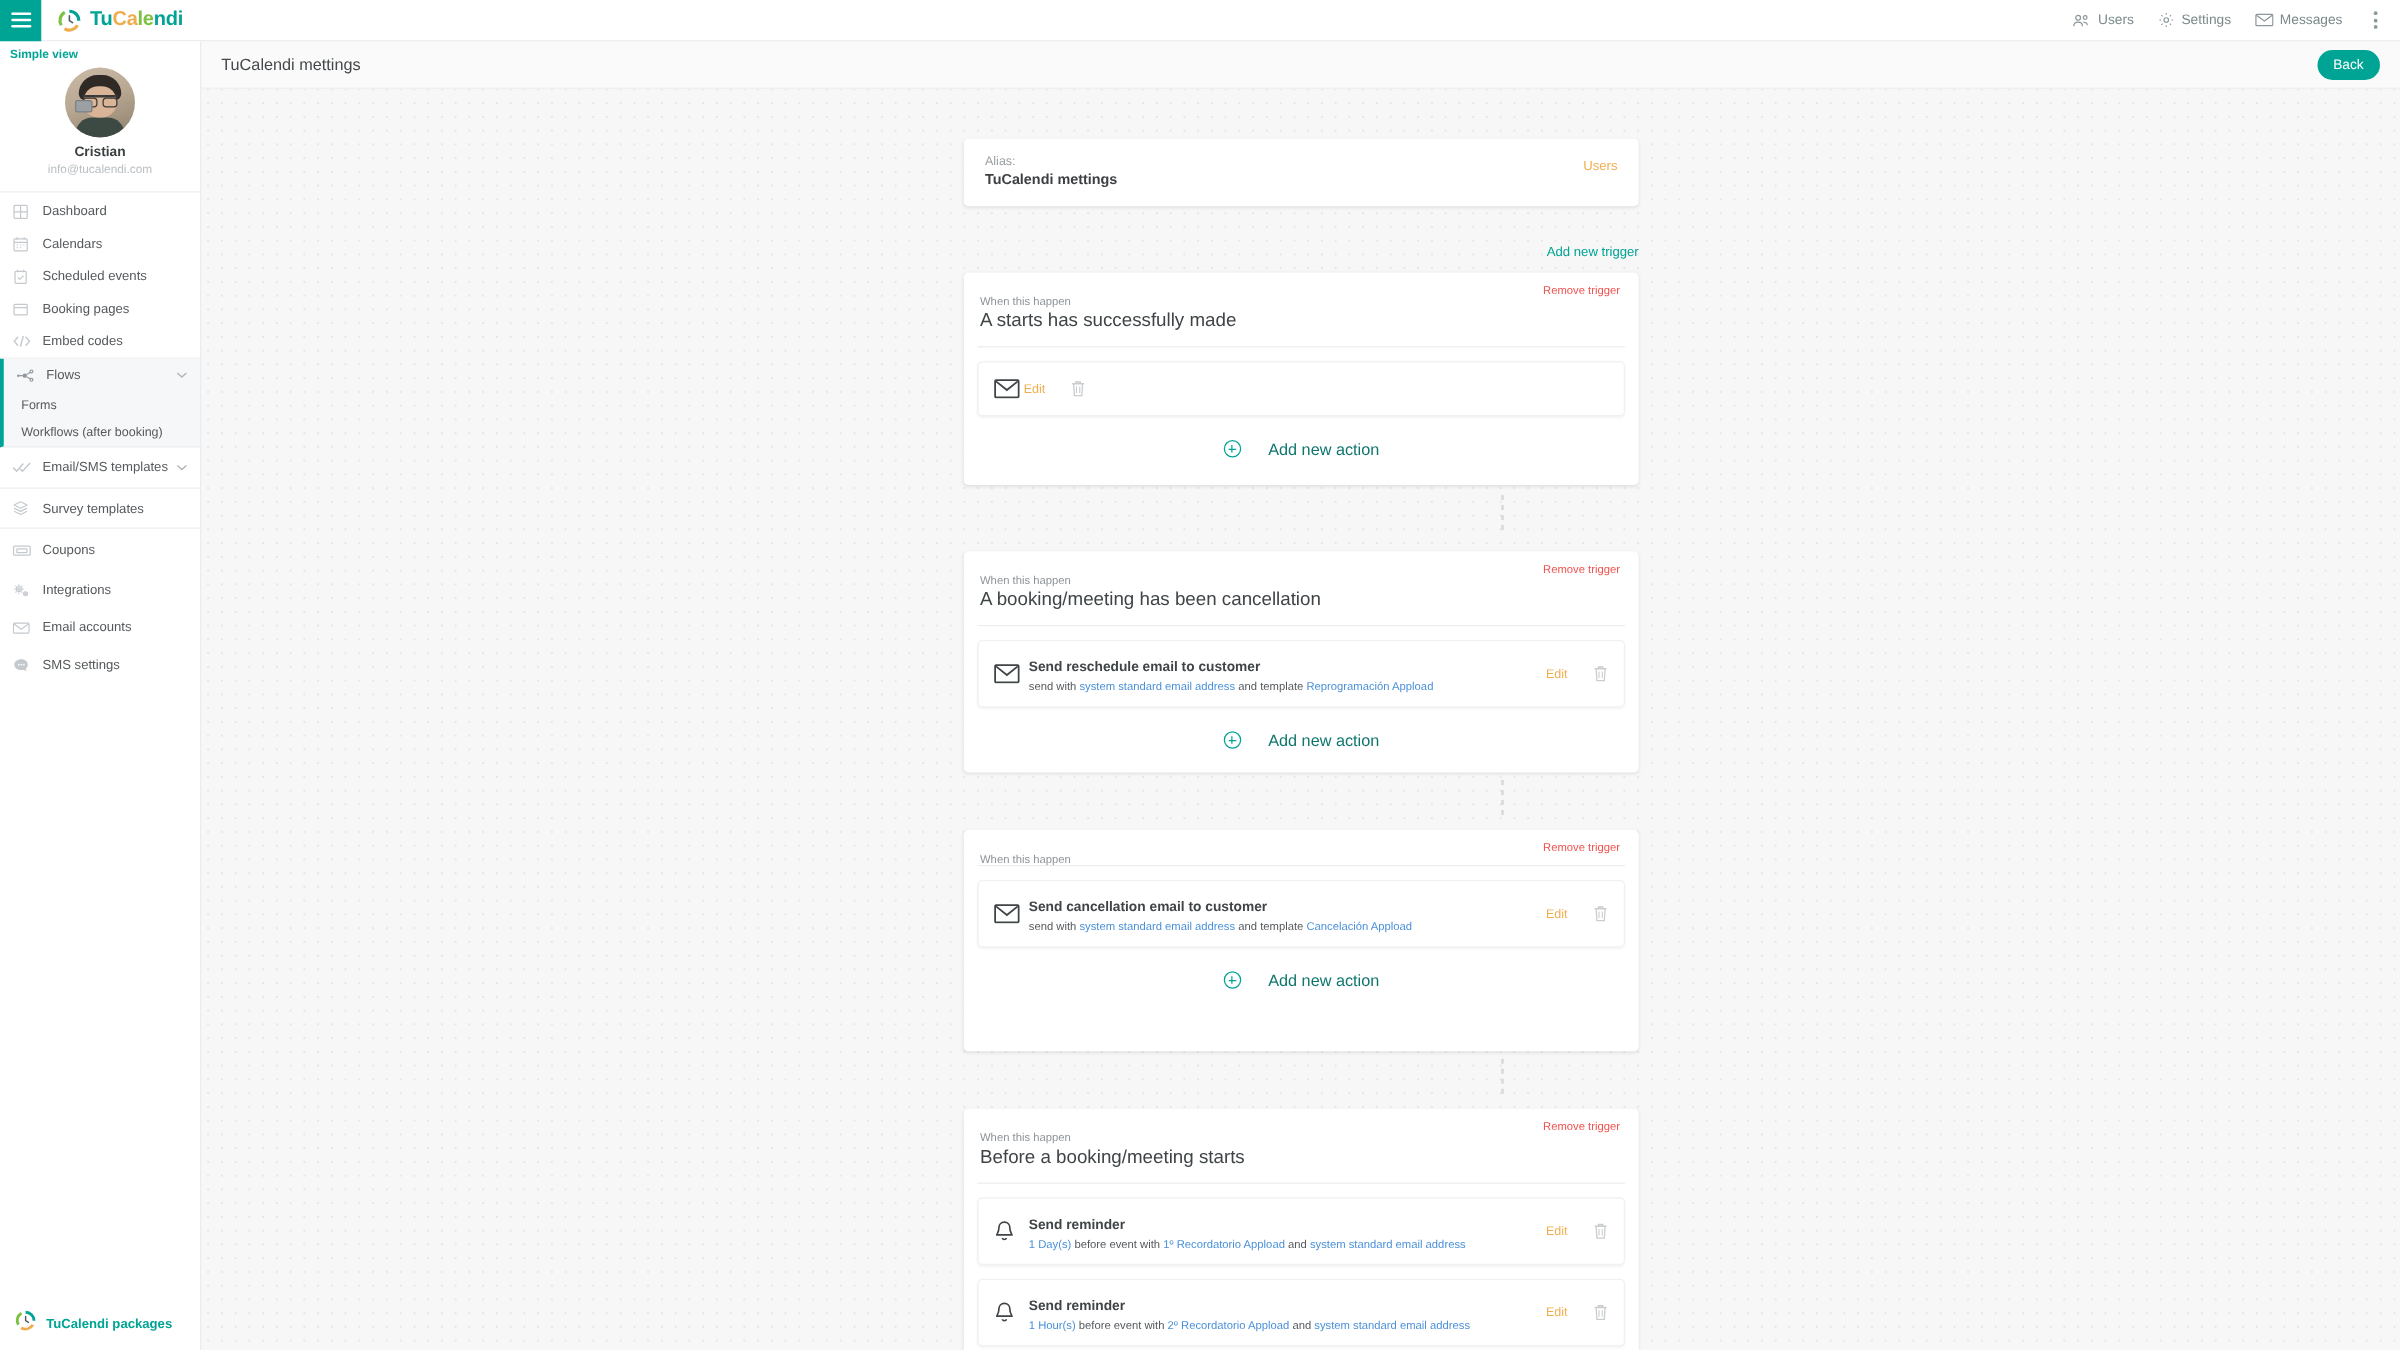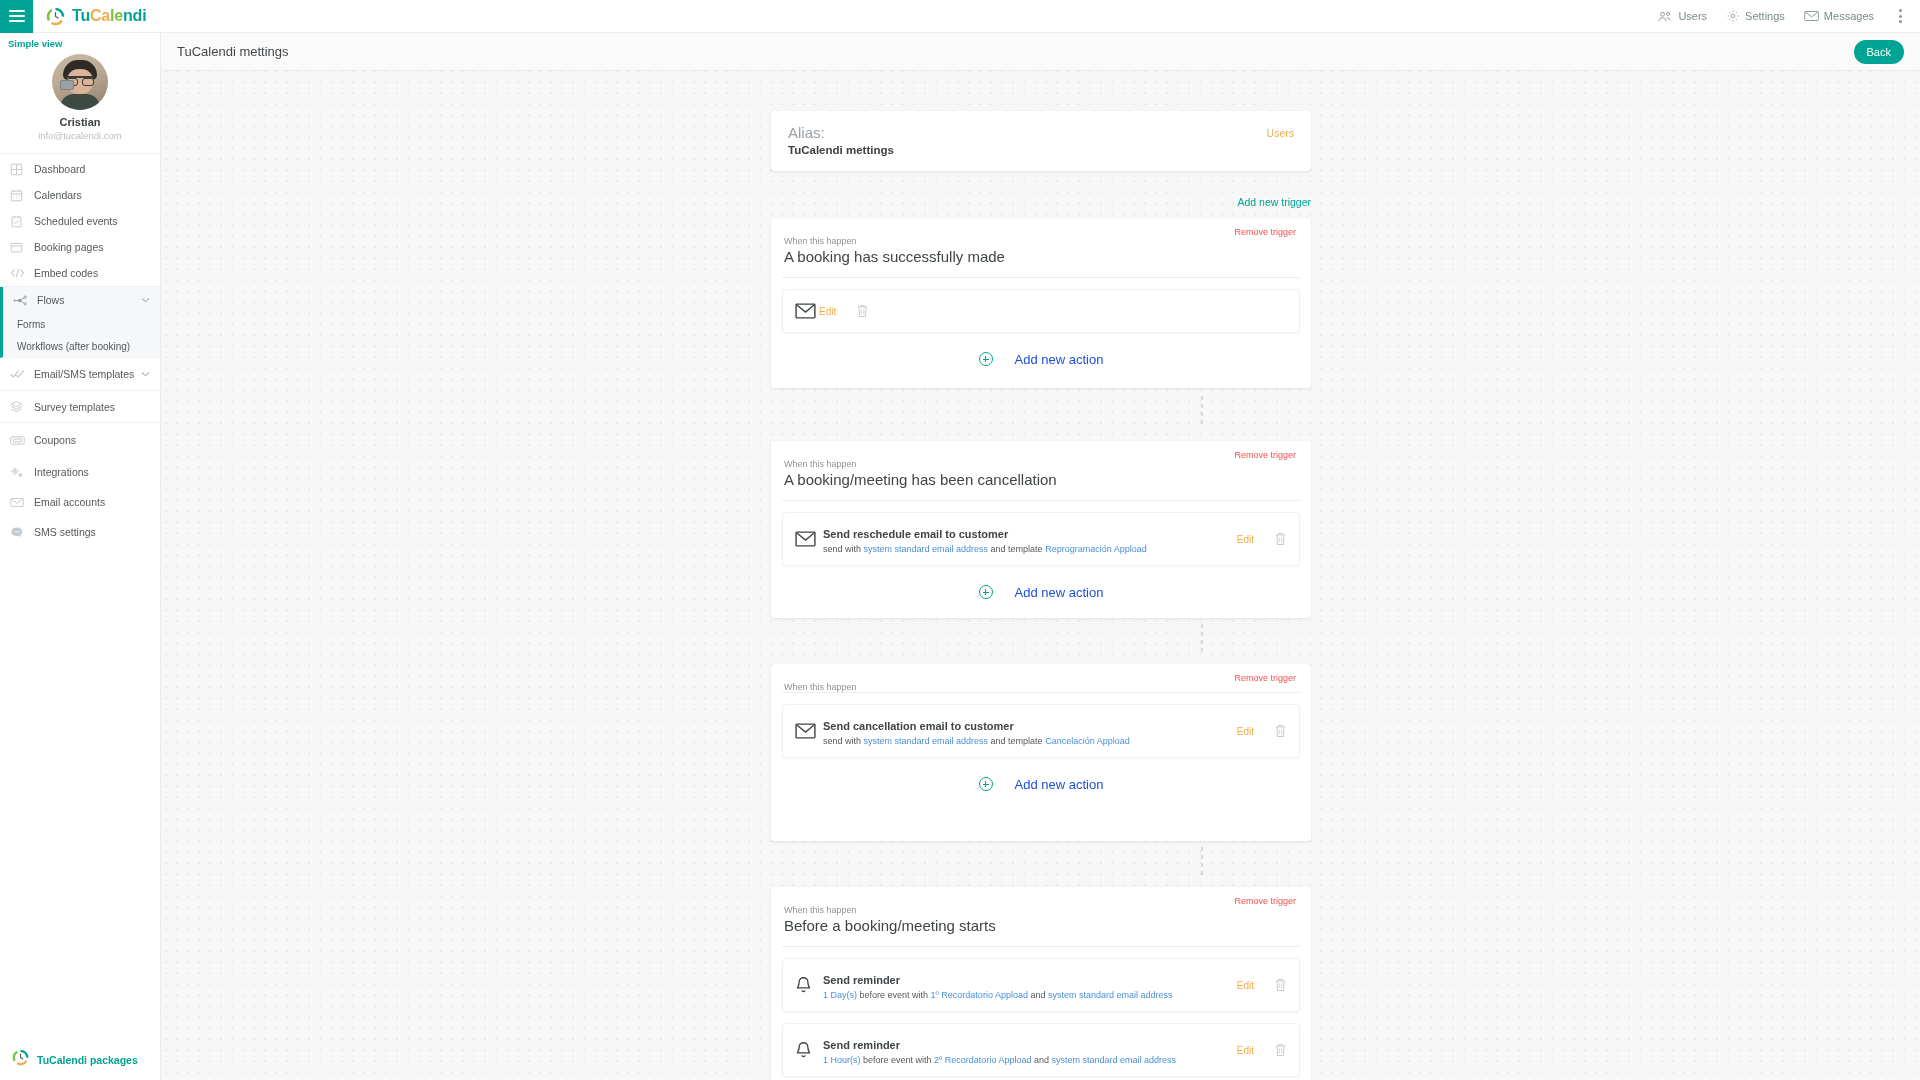--- a/index.html
+++ b/index.html
@@ -98,21 +98,21 @@
   }
 
   .canvas { position: relative; width: 1759px; height: 1009px; }
 
   .card {
     position: absolute; left: 610px; width: 540px; background: #fff;
     border-radius: 4px; box-shadow: 0 1px 3px rgba(0,0,0,.09);
   }
   
   .alias-card { top: 40px; padding: 13px 17px 15px; }
-  .alias-label { font-size: 15px; color: #9aa0a4; }
+  .alias-label { font-size: 10px; color: #9aa0a4; }
   .alias-value { font-size: 11.5px; color: #3c4043; font-weight: 600; margin-top: 3px; }
   .modify-link {
     position: absolute; right: 17px; top: 16px; font-size: 10.5px;
     color: #f0ad4e; cursor: pointer;
   }
   .add-trigger {
     position: absolute; left: 610px; width: 540px; top: 125px;
     text-align: right; font-size: 10.5px; color: #00a494; cursor: pointer;
   }
 
@@ -132,21 +132,21 @@
   .action-icon { width: 24px; color: #3f4447; flex: none; display: flex; align-items: center; }
   .action-text { flex: 1; margin-left: 4px; }
   .action-title { font-size: 11px; color: #3f4447; font-weight: 600; }
   .action-sub { font-size: 9px; color: #55595c; margin-top: 2px; }
   .action-sub .lnk { color: #4a90d9; }
   .edit-link { font-size: 10px; color: #f0ad4e; cursor: pointer; margin-right: 20px; }
   .trash { color: #c9cdd0; cursor: pointer; display: flex; align-items: center; }
 
   .add-action {
     display: flex; align-items: center; justify-content: center; gap: 22px;
-    height: 52px; color: #1d4ed8; font-size: 13px; cursor: pointer;
+    height: 52px; color: #0f766e; font-size: 13px; cursor: pointer;
   }
   .add-action .circ {
     width: 14px; height: 14px; border: 1.4px solid #00a494; border-radius: 50%;
     position: relative; display: inline-block;
   }
   .add-action .circ:before, .add-action .circ:after {
     content:""; position:absolute; background:#00a494;
   }
   .add-action .circ:before { left: 3px; top: 5.5px; width: 6px; height: 1.4px; }
   .add-action .circ:after  { top: 3px; left: 5.5px; height: 6px; width: 1.4px; }
@@ -405,21 +405,21 @@
     <div class="card alias-card">
       <div class="alias-label">Alias:</div>
       <div class="alias-value">TuCalendi mettings</div>
       <div class="modify-link">Users</div>
     </div>
     <div class="add-trigger">Add new trigger</div>
 
     <div class="card trigger-card" style="top:147px;height:170px">
       <div class="remove-trigger">Remove trigger</div>
       <div class="when-label">When this happen</div>
-      <div class="when-title">A booking has successfully made</div>
+      <div class="when-title">A starts has successfully made</div>
       <div class="card-divider"></div>
       <div class="action-row">
         <span class="action-icon">
           <svg width="21" height="16" viewBox="0 0 22 17" fill="none" stroke="#3f4447" stroke-width="1.5">
             <rect x="1" y="1.2" width="20" height="14.6" rx=".8"></rect>
               <path d="M1.8 2.2 11 9.6l9.2-7.4"></path>
           </svg>
         </span>
         <span class="edit-link">Edit</span>
         <span class="trash">

